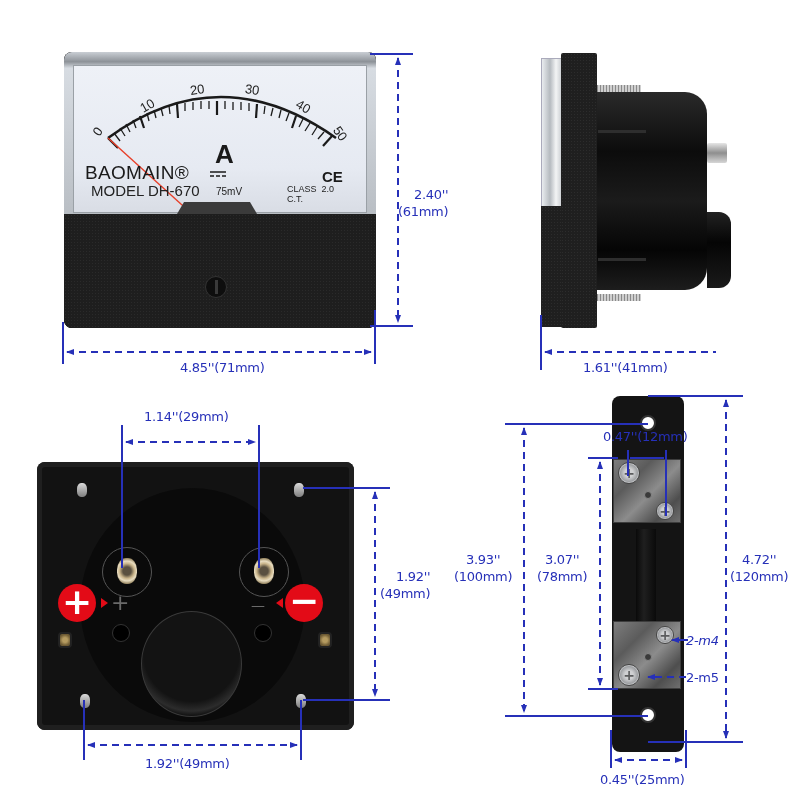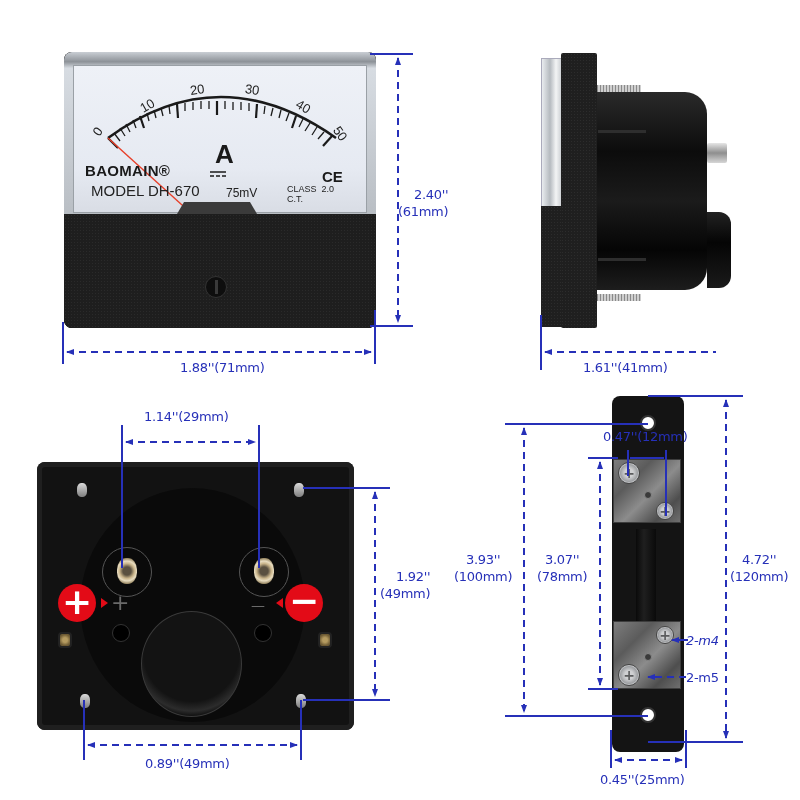--- a/index.html
+++ b/index.html
@@ -7,24 +7,24 @@
   body { position: relative; font-family: "Liberation Sans", sans-serif; }
   .abs { position: absolute; }
   .dimtxt { position: absolute; color: #2630b8; font-family: "DejaVu Sans", sans-serif; font-size: 13px; line-height: 17px; text-align: center; white-space: nowrap; letter-spacing: -0.3px; }
   svg.overlay { position: absolute; left: 0; top: 0; width: 800px; height: 800px; pointer-events: none; }
 
   
   .front-body { left: 64px; top: 52px; width: 312px; height: 276px; background: #1c1c1c; border-radius: 8px; box-shadow: inset 0 0 0 2px #0d0d0d; }
   .front-window { left: 64px; top: 52px; width: 312px; height: 162px; border-radius: 8px 8px 0 0; background: linear-gradient(180deg, #c9ced4 0%, #8d9298 6%, #d7dce2 10%, #b9bec4 100%); padding: 13px 9px 0 9px; }
   .dial-face { position: relative; width: 100%; height: 148px; background: linear-gradient(180deg, #eef1f7 0%, #e6eaf2 70%, #d9dde5 100%); border: 1px solid #9aa0a6; }
   .dial-face svg { position: absolute; left: 0; top: 0; }
-  .brand { left: 11px; top: 96px; font-weight: bold; font-size: 15px; color: #1a1a1a; letter-spacing: 0.3px; }
+  .brand { left: 11px; top: 96px; font-weight: normal; font-size: 19px; color: #1a1a1a; letter-spacing: 0.3px; }
   .model { left: 17px; top: 116px; font-size: 15px; color: #222; }
   .unit-a { left: 141px; top: 73px; font-size: 26px; font-weight: bold; color: #1a1a1a; }
-  .unit-mv { left: 152px; top: 120px; font-size: 12px; color: #222; }
+  .unit-mv { left: 142px; top: 120px; font-size: 10px; color: #222; }
   .class-txt { left: 213px; top: 118px; font-size: 9px; color: #222; line-height: 10px; }
   .ce { left: 248px; top: 102px; font-size: 15px; font-weight: bold; color: #1a1a1a; }
   .front-lower { left: 64px; top: 214px; width: 312px; height: 114px; background: #1e1e1e; border-radius: 0 0 8px 8px; background-image: radial-gradient(#2a2a2a 1px, transparent 1px); background-size: 3px 3px; }
   .zero-adj { left: 205px; top: 276px; width: 22px; height: 22px; border-radius: 50%; background: #0e0e0e; border: 1px solid #333; }
   .zero-adj::after { content: ""; position: absolute; left: 9px; top: 3px; width: 3px; height: 14px; background: #3a3a3a; }
 
   
   .side-glass { left: 541px; top: 58px; width: 22px; height: 150px; background: linear-gradient(90deg, #e9ecef, #b5babf 40%, #f3f4f5 70%, #c7cbcf); border: 1px solid #aab; }
   .side-plate { left: 561px; top: 53px; width: 36px; height: 275px; background: #1f1f1f; background-image: radial-gradient(#2c2c2c 1px, transparent 1px); background-size: 3px 3px; border-radius: 2px; }
   .side-plate-low { left: 541px; top: 206px; width: 22px; height: 121px; background: #1f1f1f; background-image: radial-gradient(#2c2c2c 1px, transparent 1px); background-size: 3px 3px; }
@@ -125,21 +125,21 @@
     </div>
   </div>
 </div>
 <div class="abs front-lower"></div>
 <div class="abs zero-adj"></div>
 
 <div class="dimtxt" style="left:398px;top:186px;text-align:right;">
   <div>2.40''</div>
   <div>(61mm)</div>
 </div>
-<div class="dimtxt" style="left:180px;top:359px;">1.88''(71mm)</div>
+<div class="dimtxt" style="left:180px;top:359px;">4.85''(71mm)</div>
 
 <div class="abs side-can"></div>
 <div class="abs side-stud"></div>
 <div class="abs side-knob"></div>
 <div class="abs side-screw" style="left:595px;top:85px;width:46px;"></div>
 <div class="abs side-screw" style="left:595px;top:294px;width:46px;"></div>
 <div class="abs" style="left:598px;top:130px;width:48px;height:3px;background:#2e2e2e;"></div>
 <div class="abs" style="left:598px;top:258px;width:48px;height:3px;background:#2e2e2e;"></div>
 <div class="abs side-glass"></div>
 <div class="abs side-plate-low"></div>
@@ -170,21 +170,21 @@
 <span class="abs pol-mark" style="left:111px;top:592px;">+</span>
 <div class="abs badge" style="left:285px;top:584px;line-height:34px;">−</div>
 <div class="abs badge-tri" style="left:276px;top:598px;border-right:7px solid #e30b17;"></div>
 <span class="abs pol-mark" style="left:251px;top:594px;font-size:14px;">—</span>
 
 <div class="dimtxt" style="left:144px;top:408px;">1.14''(29mm)</div>
 <div class="dimtxt" style="left:380px;top:568px;text-align:right;">
   <div>1.92''</div>
   <div>(49mm)</div>
 </div>
-<div class="dimtxt" style="left:145px;top:755px;">0.89''(49mm)</div>
+<div class="dimtxt" style="left:145px;top:755px;">1.92''(49mm)</div>
 
 <div class="abs shunt-bar"></div>
 <div class="abs shunt-hole" style="left:640px;top:415px;"></div>
 <div class="abs shunt-hole" style="left:640px;top:707px;"></div>
 <div class="abs shunt-strip"></div>
 <div class="abs shunt-block" style="left:613px;top:459px;"></div>
 <div class="abs shunt-block" style="left:613px;top:621px;height:68px;"></div>
 <div class="abs screw" style="left:618px;top:462px;width:22px;height:22px;"></div>
 <div class="abs screw" style="left:656px;top:502px;width:18px;height:18px;"></div>
 <div class="abs screw" style="left:656px;top:626px;width:18px;height:18px;"></div>

